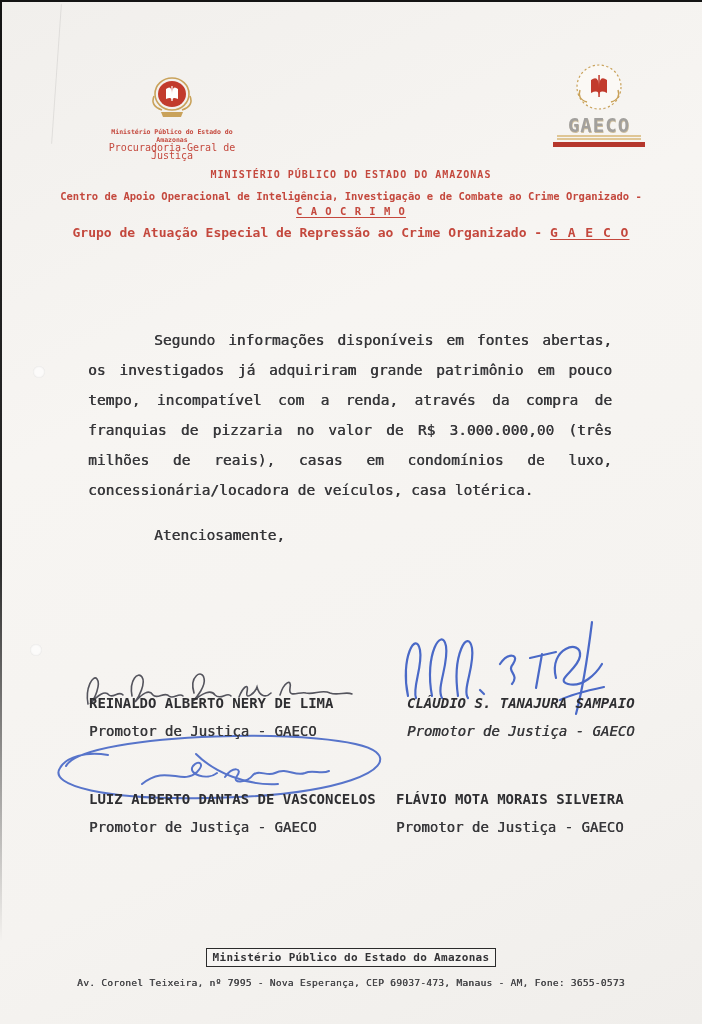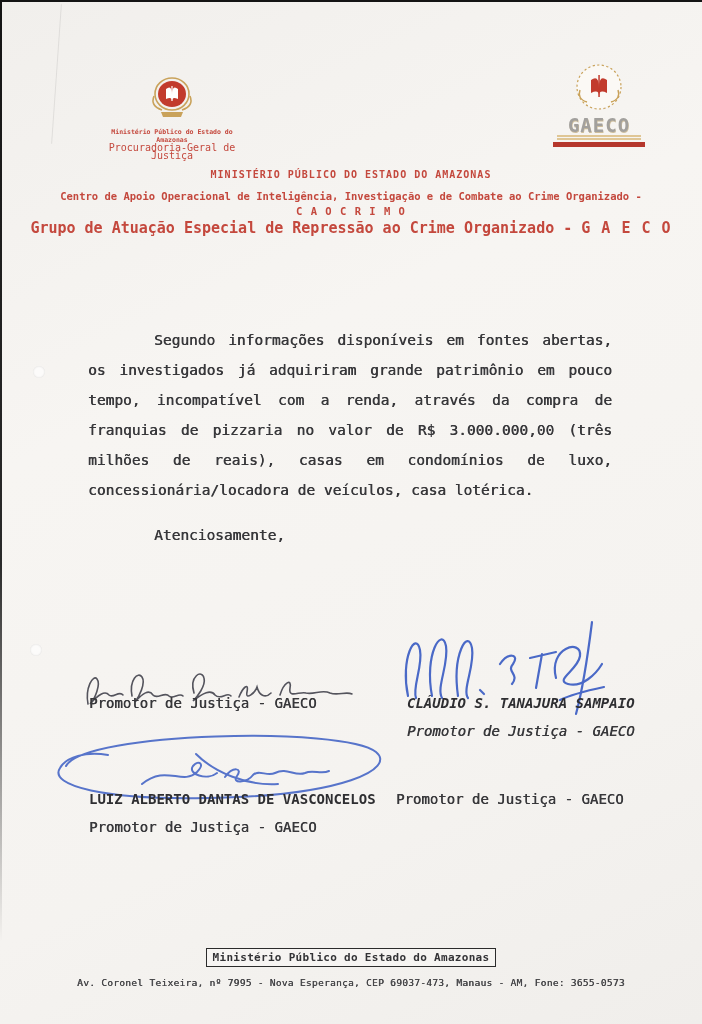--- a/index.html
+++ b/index.html
@@ -23,22 +23,22 @@
   .gaeco-logo{position:absolute;left:551px;top:62px;width:96px;text-align:center;}
   .gaeco-word{font-size:19px;font-weight:bold;letter-spacing:1px;color:#a2a09d;line-height:17px;margin-top:-3px;
     text-shadow:0.5px 0.5px 0 #cdbd9c;}
   .gaeco-line{height:2px;background:#d9ba7e;margin:1px 6px;opacity:.8;}
   .gaeco-strip{height:5px;background:#b5372c;margin:2px 2px 0 2px;}
 
   
   .title-block{position:absolute;top:169px;left:0;width:100%;text-align:center;color:#c4483d;font-weight:bold;}
   .t1{font-size:10px;letter-spacing:1px;}
   .t-sub{width:584px;margin:9px auto 0 auto;font-size:10.5px;line-height:15px;}
-  .t3{font-size:15px;}
-  .acr{text-underline-offset:2px;letter-spacing:1px;}
+  .t3{margin-top:6px;font-size:13px;}
+  .acr{text-decoration:underline;text-underline-offset:2px;letter-spacing:1px;}
 
   
   .body-text{position:absolute;top:289px;left:88px;width:524px;font-size:14.5px;line-height:30px;
     color:#38383b;text-align:justify;text-shadow:0.45px 0 0 currentColor;margin-top:36px;}
   .body-text p{margin:0 0 15px 0;text-indent:66px;}
   .closing{margin:1px 0 0 58px;text-indent:0;}
 
   
   .sig{position:absolute;width:300px;}
   .sig-name{font-size:14px;font-weight:bold;line-height:18px;color:#2e2e31;margin-bottom:10px;white-space:nowrap;}
@@ -130,31 +130,33 @@
   <svg class="sigsvg" style="left:46px;top:724px;" width="348" height="84" viewBox="0 0 348 84">
     <g fill="none" stroke="#3c5ec4" stroke-width="2" stroke-linecap="round" opacity="0.85">
       <path d="M20 42 C38 8 298 2 330 28 C350 44 300 72 160 74 C60 76 2 62 14 44 C20 33 40 27 62 31"></path>
       <path d="M150 30 C168 48 200 62 232 60"></path>
       <path d="M96 60 C120 40 136 62 151 48 C159 40 153 35 147 42 C141 50 161 57 171 49"></path>
       <path d="M179 53 C187 42 197 44 191 52 C185 60 201 59 207 51 C213 45 221 53 229 49 C241 43 249 53 259 49 C267 45 275 51 283 47"></path>
     </g>
   </svg>
 
   <div class="sig" style="left:89px;top:694px;">
+    <div class="sig-name">REINALDO ALBERTO NERY DE LIMA</div>
     <div class="sig-role">Promotor de Justiça - GAECO</div>
   </div>
   <div class="sig" style="left:407px;top:694px;font-style:italic;">
     <div class="sig-name">CLÁUDIO S. TANAJURA SAMPAIO</div>
     <div class="sig-role">Promotor de Justiça - GAECO</div>
   </div>
   <div class="sig" style="left:89px;top:790px;">
     <div class="sig-name">LUIZ ALBERTO DANTAS DE VASCONCELOS</div>
     <div class="sig-role">Promotor de Justiça - GAECO</div>
   </div>
   <div class="sig" style="left:396px;top:790px;">
+    <div class="sig-name">FLÁVIO MOTA MORAIS SILVEIRA</div>
     <div class="sig-role">Promotor de Justiça - GAECO</div>
   </div>
 
   <div class="footer-box-wrap">
     <span class="footer-box">Ministério Público do Estado do Amazonas</span>
   </div>
   <div class="footer-address">Av. Coronel Teixeira, nº 7995 - Nova Esperança, CEP 69037-473, Manaus - AM, Fone: 3655-0573</div>
 </div>
 
 </body></html>

